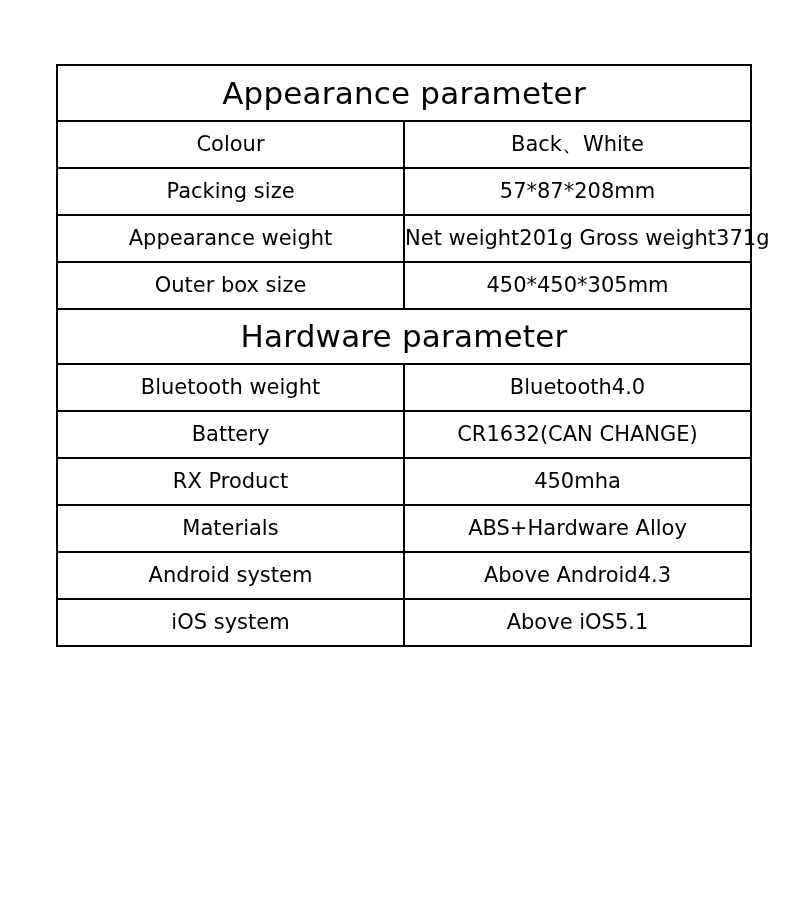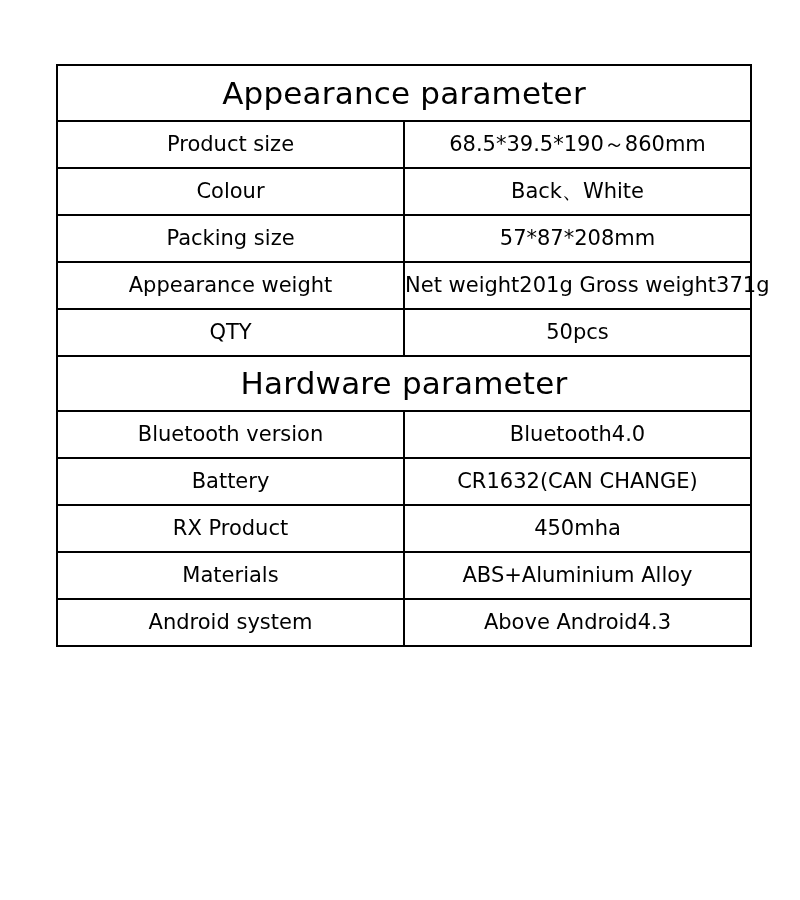--- a/index.html
+++ b/index.html
@@ -57,57 +57,57 @@
 </head>
 <body>
 
 <div class="sheet">
   <table class="spec-table">
     <tbody>
       <tr class="section first">
         <td colspan="2">Appearance parameter</td>
       </tr>
       <tr>
-        <td class="label">Product size</td>
-        <td class="value">68.5*39.5*190～860mm</td>
-      </tr>
-      <tr>
         <td class="label">Colour</td>
         <td class="value">Back、White</td>
       </tr>
       <tr>
         <td class="label">Packing size</td>
         <td class="value">57*87*208mm</td>
       </tr>
       <tr>
         <td class="label">Appearance weight</td>
         <td class="value">Net weight201g Gross weight371g</td>
       </tr>
       <tr>
-        <td class="label">QTY</td>
-        <td class="value">50pcs</td>
+        <td class="label">Outer box size</td>
+        <td class="value">450*450*305mm</td>
       </tr>
       <tr class="section">
         <td colspan="2">Hardware parameter</td>
       </tr>
       <tr>
-        <td class="label">Bluetooth version</td>
+        <td class="label">Bluetooth weight</td>
         <td class="value">Bluetooth4.0</td>
       </tr>
       <tr>
         <td class="label">Battery</td>
         <td class="value">CR1632(CAN CHANGE)</td>
       </tr>
       <tr>
         <td class="label">RX Product</td>
         <td class="value">450mha</td>
       </tr>
       <tr>
         <td class="label">Materials</td>
-        <td class="value">ABS+Aluminium Alloy</td>
+        <td class="value">ABS+Hardware Alloy</td>
       </tr>
       <tr>
         <td class="label">Android system</td>
         <td class="value">Above Android4.3</td>
+      </tr>
+      <tr>
+        <td class="label">iOS system</td>
+        <td class="value">Above iOS5.1</td>
       </tr>
     </tbody>
   </table>
 </div>
 
 </body></html>

